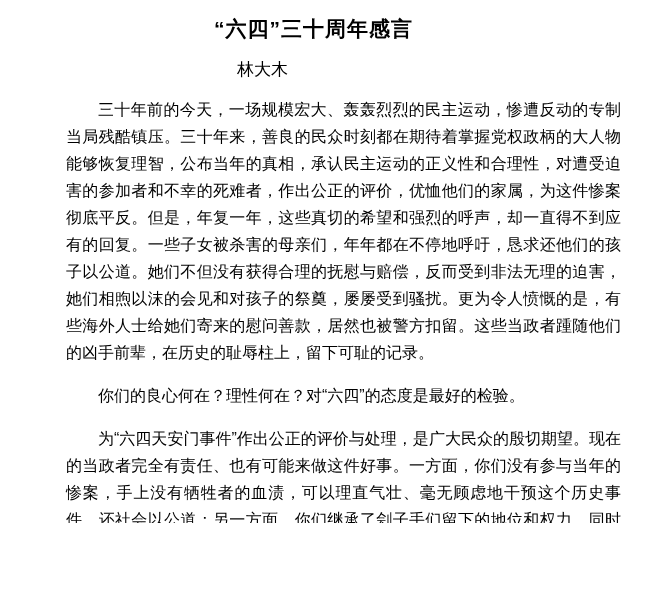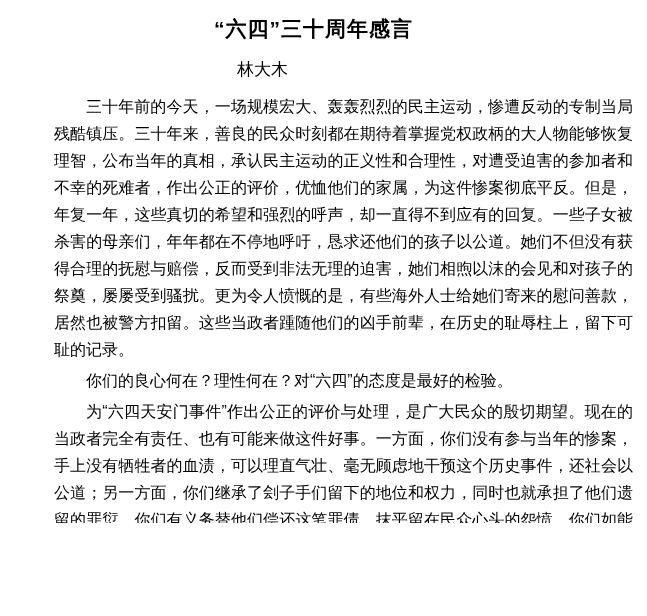--- a/index.html
+++ b/index.html
@@ -35,21 +35,21 @@
     line-height: 21px;
   }
   .doc-body {
     margin: 13px 10px 0 50px;
     font-size: 16px;
     line-height: 27px;
     text-align: justify;
     text-justify: inter-ideograph;
   }
   .doc-body p {
-    margin: 4px;
+    margin: 16px;
     padding: 0;
     text-indent: 32px;
   }
 </style>
 </head>
 <body>
 
 <div class="page">
   <div class="doc-title">“六四”三十周年感言</div>
 

